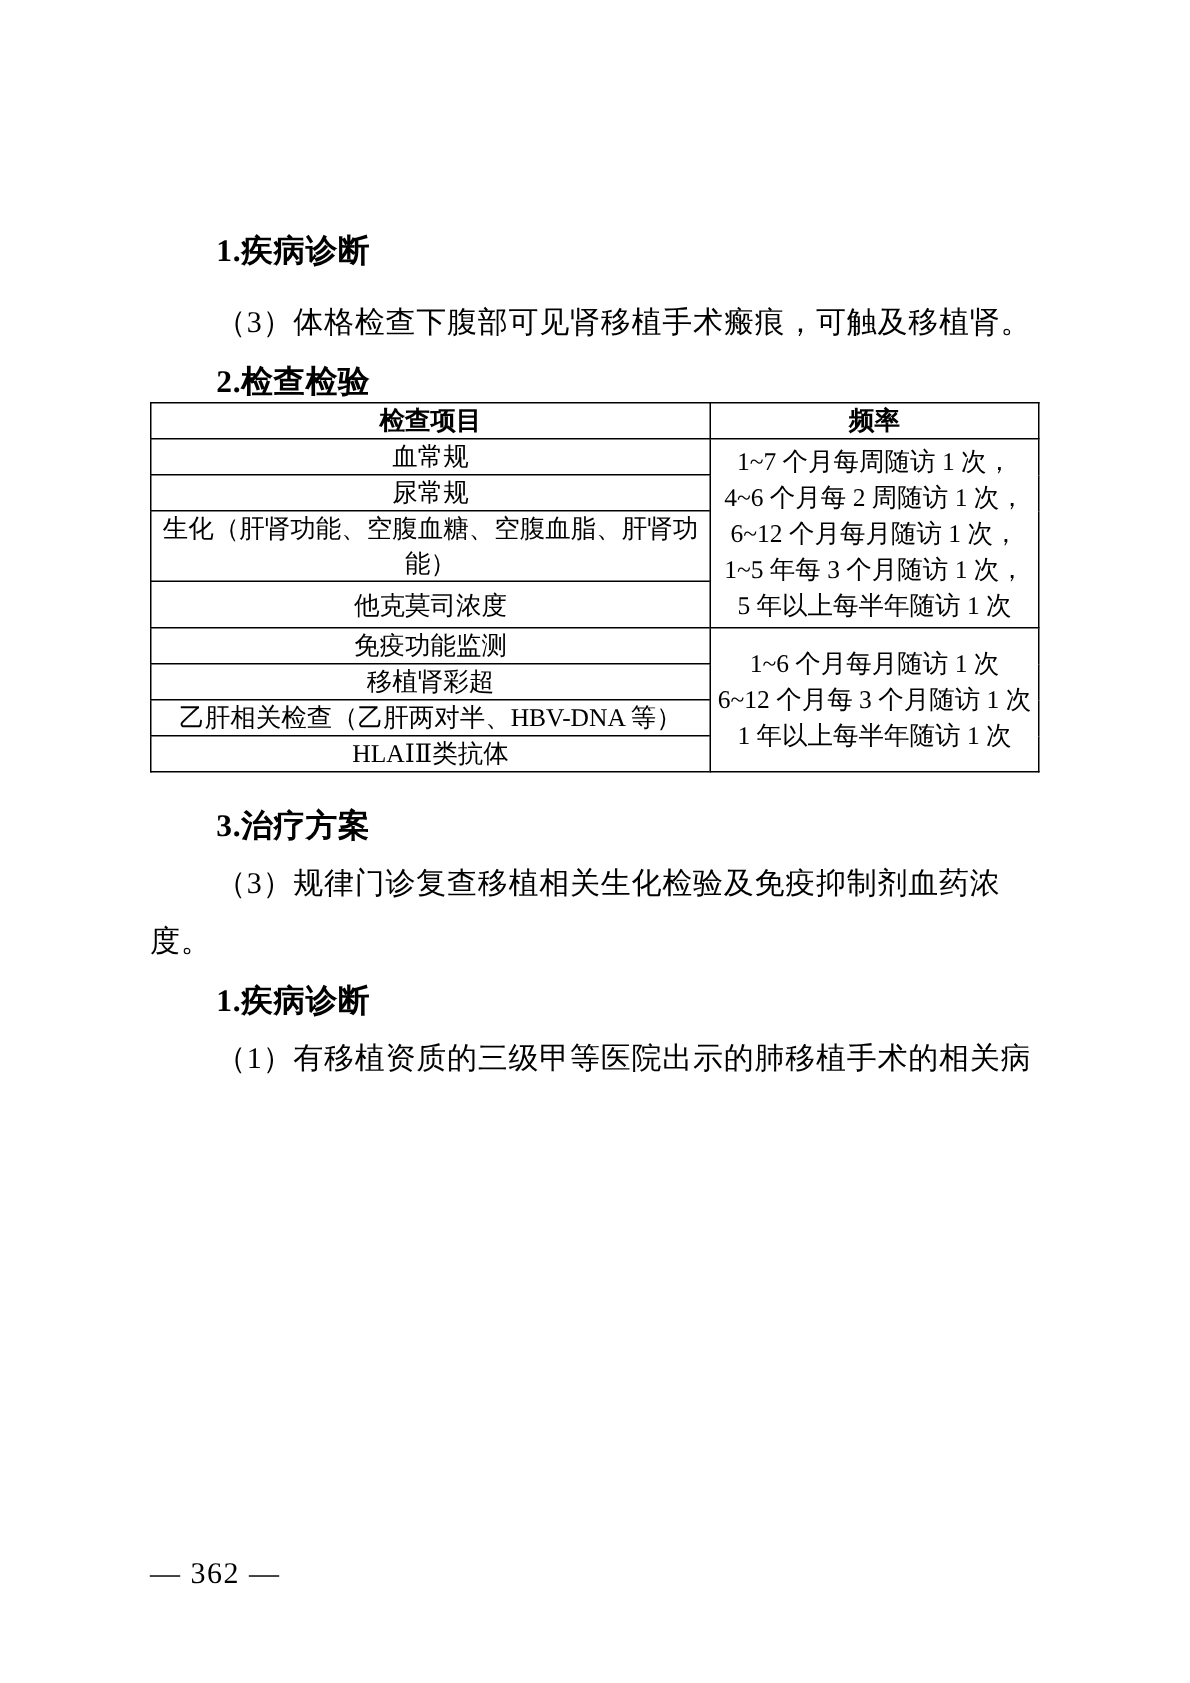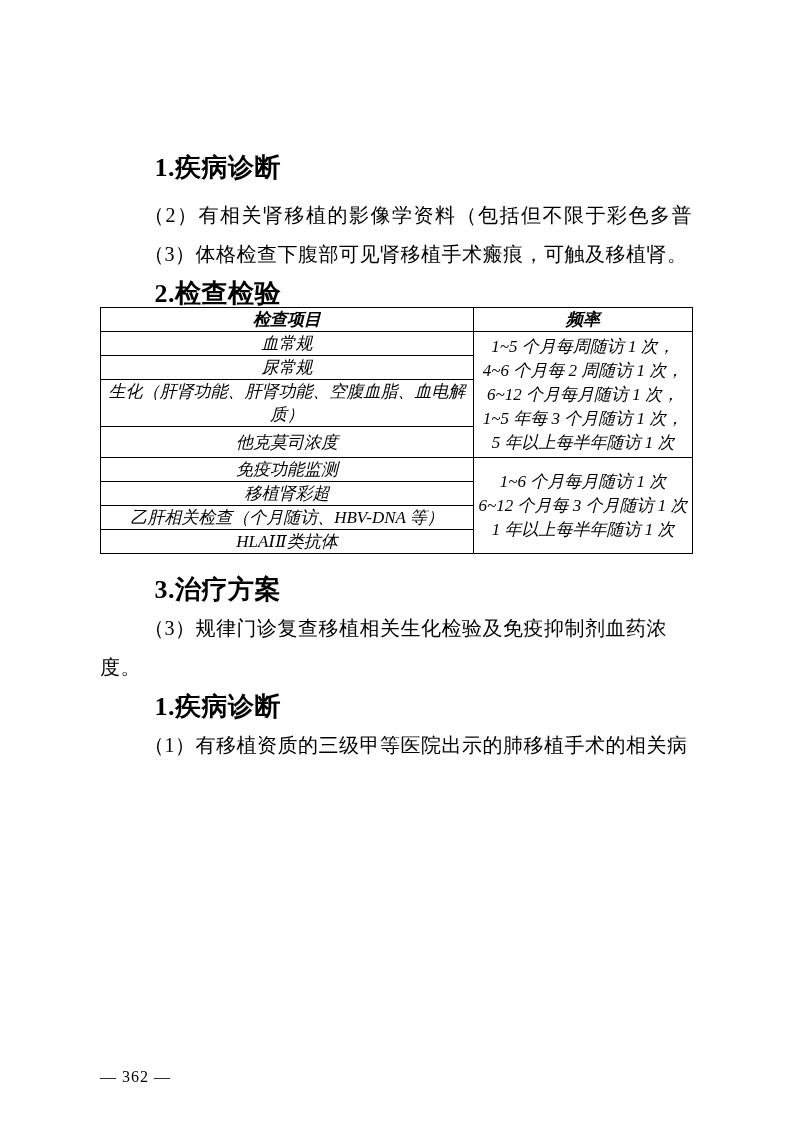--- a/index.html
+++ b/index.html
@@ -24,21 +24,21 @@
   .para {
     font-size: 20px;
     line-height: 39px;
     letter-spacing: 0.5px;
     text-align: left;
   }
   .para .line { display: block; }
   .para .line.fill { text-align: justify; text-align-last: justify; }
   .indent { text-indent: 2.2em; }
   .heading {
-    font-size: 26px;
+    font-size: 21px;
     line-height: 39px;
     font-weight: bold;
     text-indent: 2.1em;
     letter-spacing: 0.5px;
   }
   .heading.regular { font-weight: normal; }
   .h1 { margin-bottom: 9px; }
   .h-treatment { margin-top: 16px; }
   table.exam-table {
     width: 592px;
@@ -46,98 +46,96 @@
     table-layout: fixed;
     margin-top: -6px;
     font-size: 17px;
   }
   table.exam-table td, table.exam-table th {
     border: 1px solid #000000;
     text-align: center;
     vertical-align: middle;
     padding: 0 2px;
     font-weight: normal;
-    font-style: italic;
   }
   table.exam-table th { font-weight: bold; }
   .col-item { width: 373px; }
   .col-freq { width: 219px; }
   tr.r-head { height: 22px; }
   tr.r-std  { height: 24px; }
   tr.r-tall { height: 31px; padding-left: 20px; }
   tr.r-s23  { height: 23px; }
   tr.r-s20  { height: 20px; margin-left: 12px; }
   .freq-cell { line-height: 24px; }
   .freq-cell .fline { display: block; }
   .footer {
     position: absolute;
-    left: 100px; top: 1068px;
-    font-size: 16px;
+    left: 100px; top: 1038px;
+    font-size: 20px;
     letter-spacing: 1px;
   }
 </style>
 </head>
 <body>
 
 <div class="page">
   <div class="content">
 
     <div class="heading h1">1.疾病诊断</div>
 
 
     <div class="para">
-      <span class="line fill indent">（2）有相关肾移植的影像学资料（包括但不限于彩色多普</span>
     </div>
 
     <div class="para indent">（3）体格检查下腹部可见肾移植手术瘢痕，可触及移植肾。</div>
 
     <div class="heading">2.检查检验</div>
 
     <table class="exam-table">
       <colgroup>
         <col class="col-item">
         <col class="col-freq">
       </colgroup>
       <tbody>
           <tr class="r-head">
         <th>检查项目</th>
         <th>频率</th>
       </tr>
       <tr class="r-std">
         <td>血常规</td>
         <td class="freq-cell" rowspan="4">
-          <span class="fline">1~5 个月每周随访 1 次，</span>
+          <span class="fline">1~7 个月每周随访 1 次，</span>
           <span class="fline">4~6 个月每 2 周随访 1 次，</span>
           <span class="fline">6~12 个月每月随访 1 次，</span>
           <span class="fline">1~5 年每 3 个月随访 1 次，</span>
           <span class="fline">5 年以上每半年随访 1 次</span>
         </td>
       </tr>
       <tr class="r-std">
         <td>尿常规</td>
       </tr>
       <tr class="r-std">
-        <td>生化（肝肾功能、肝肾功能、空腹血脂、血电解质）</td>
+        <td>生化（肝肾功能、空腹血糖、空腹血脂、肝肾功能）</td>
       </tr>
       <tr class="r-tall">
         <td>他克莫司浓度</td>
       </tr>
       <tr class="r-s23">
         <td>免疫功能监测</td>
         <td class="freq-cell" rowspan="4">
           <span class="fline">1~6 个月每月随访 1 次</span>
           <span class="fline">6~12 个月每 3 个月随访 1 次</span>
           <span class="fline">1 年以上每半年随访 1 次</span>
         </td>
       </tr>
       <tr class="r-std">
         <td>移植肾彩超</td>
       </tr>
       <tr class="r-s23">
-        <td>乙肝相关检查（个月随访、HBV-DNA 等）</td>
+        <td>乙肝相关检查（乙肝两对半、HBV-DNA 等）</td>
       </tr>
       <tr class="r-s20">
         <td>HLAⅠⅡ类抗体</td>
       </tr>
     </tbody>
       </table>
 
     <div class="heading h-treatment">3.治疗方案</div>
 
 

